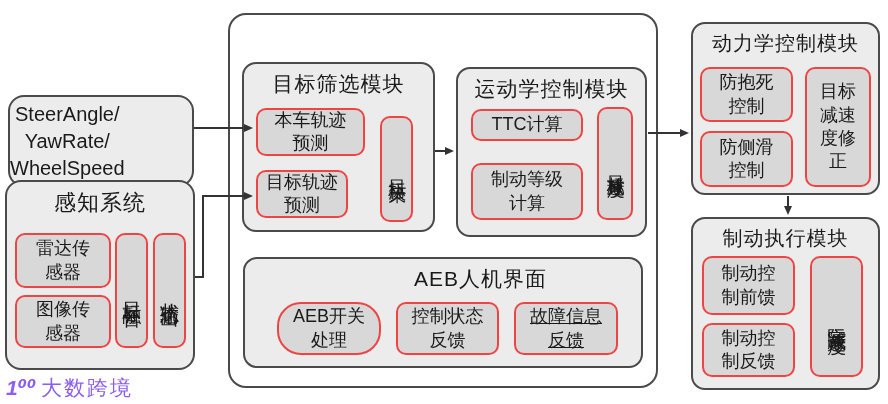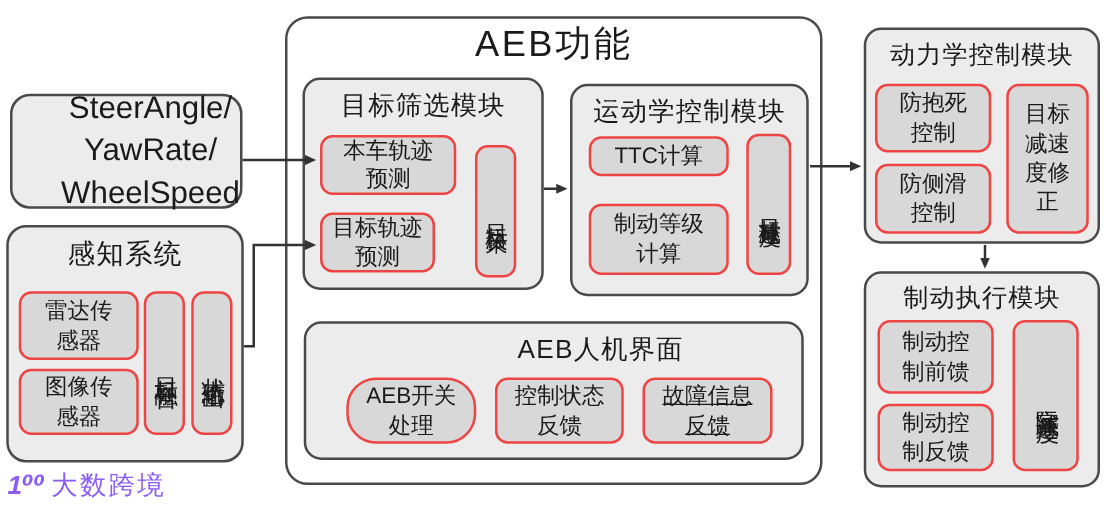--- a/index.html
+++ b/index.html
@@ -9,21 +9,21 @@
   }
   .box{position:absolute;box-sizing:border-box;background:#ececec;border:2px solid #4a4a4a;border-radius:16px;}
   .inner{position:absolute;box-sizing:border-box;background:#d8d8d8;border:2px solid #ef4444;border-radius:10px;
          display:flex;align-items:center;justify-content:center;text-align:center;
          font-size:18px;line-height:1.3;white-space:pre-line;}
   .btitle{position:absolute;width:100%;text-align:center;font-size:21px;letter-spacing:1px;}
   .vt{writing-mode:vertical-rl;text-orientation:upright;letter-spacing:2px;}
   .pre{white-space:pre-line;}
   .aeb-main{background:#ffffff;border-radius:18px;}
   .aeb-title{position:absolute;left:228px;top:16px;width:430px;text-align:center;font-size:29px;letter-spacing:2px;}
-  .steer{display:flex;align-items:center;justify-content:flex-end;text-align:center;font-size:25px;line-height:1.35;}
+  .steer{display:flex;align-items:center;justify-content:flex-start;text-align:center;font-size:20px;line-height:1.35;margin-top:20px;}
   svg.arrows{position:absolute;left:0;top:0;pointer-events:none;}
   .watermark{position:absolute;left:6px;top:374px;display:flex;align-items:center;gap:5px;
              color:#8b5cf6;font-size:21px;letter-spacing:2px;}
   .wm-logo{font-style:italic;font-weight:bold;letter-spacing:0;}
   .wrap2{width:44px;display:inline-block;}
 </style>
 </head>
 <body>
 
 <div class="canvas">
@@ -37,21 +37,20 @@
   <div class="box" style="left:5px;top:180px;width:190px;height:190px;"></div>
   <div class="btitle" style="left:5px;top:188px;width:190px;font-size:22px;">感知系统</div>
   <div class="inner" style="left:15px;top:233px;width:96px;height:55px;">雷达传
 感器</div>
   <div class="inner" style="left:15px;top:295px;width:96px;height:53px;">图像传
 感器</div>
   <div class="inner vt" style="left:115px;top:233px;width:33px;height:115px;font-size:19px;">目标融合</div>
   <div class="inner vt" style="left:153px;top:233px;width:33px;height:115px;font-size:19px;">状态输出</div>
 
   <div class="box aeb-main" style="left:228px;top:13px;width:430px;height:375px;"></div>
-  <div class="aeb-title">AEB功能</div>
 
   <div class="box" style="left:242px;top:62px;width:193px;height:170px;border-radius:14px;"></div>
   <div class="btitle" style="left:242px;top:70px;width:193px;">目标筛选模块</div>
   <div class="inner" style="left:256px;top:108px;width:109px;height:48px;">本车轨迹
 预测</div>
   <div class="inner" style="left:256px;top:170px;width:92px;height:48px;">目标轨迹
 预测</div>
   <div class="inner vt" style="left:380px;top:116px;width:33px;height:106px;">目标决策</div>
 
   <div class="box" style="left:456px;top:67px;width:191px;height:170px;border-radius:14px;"></div>

